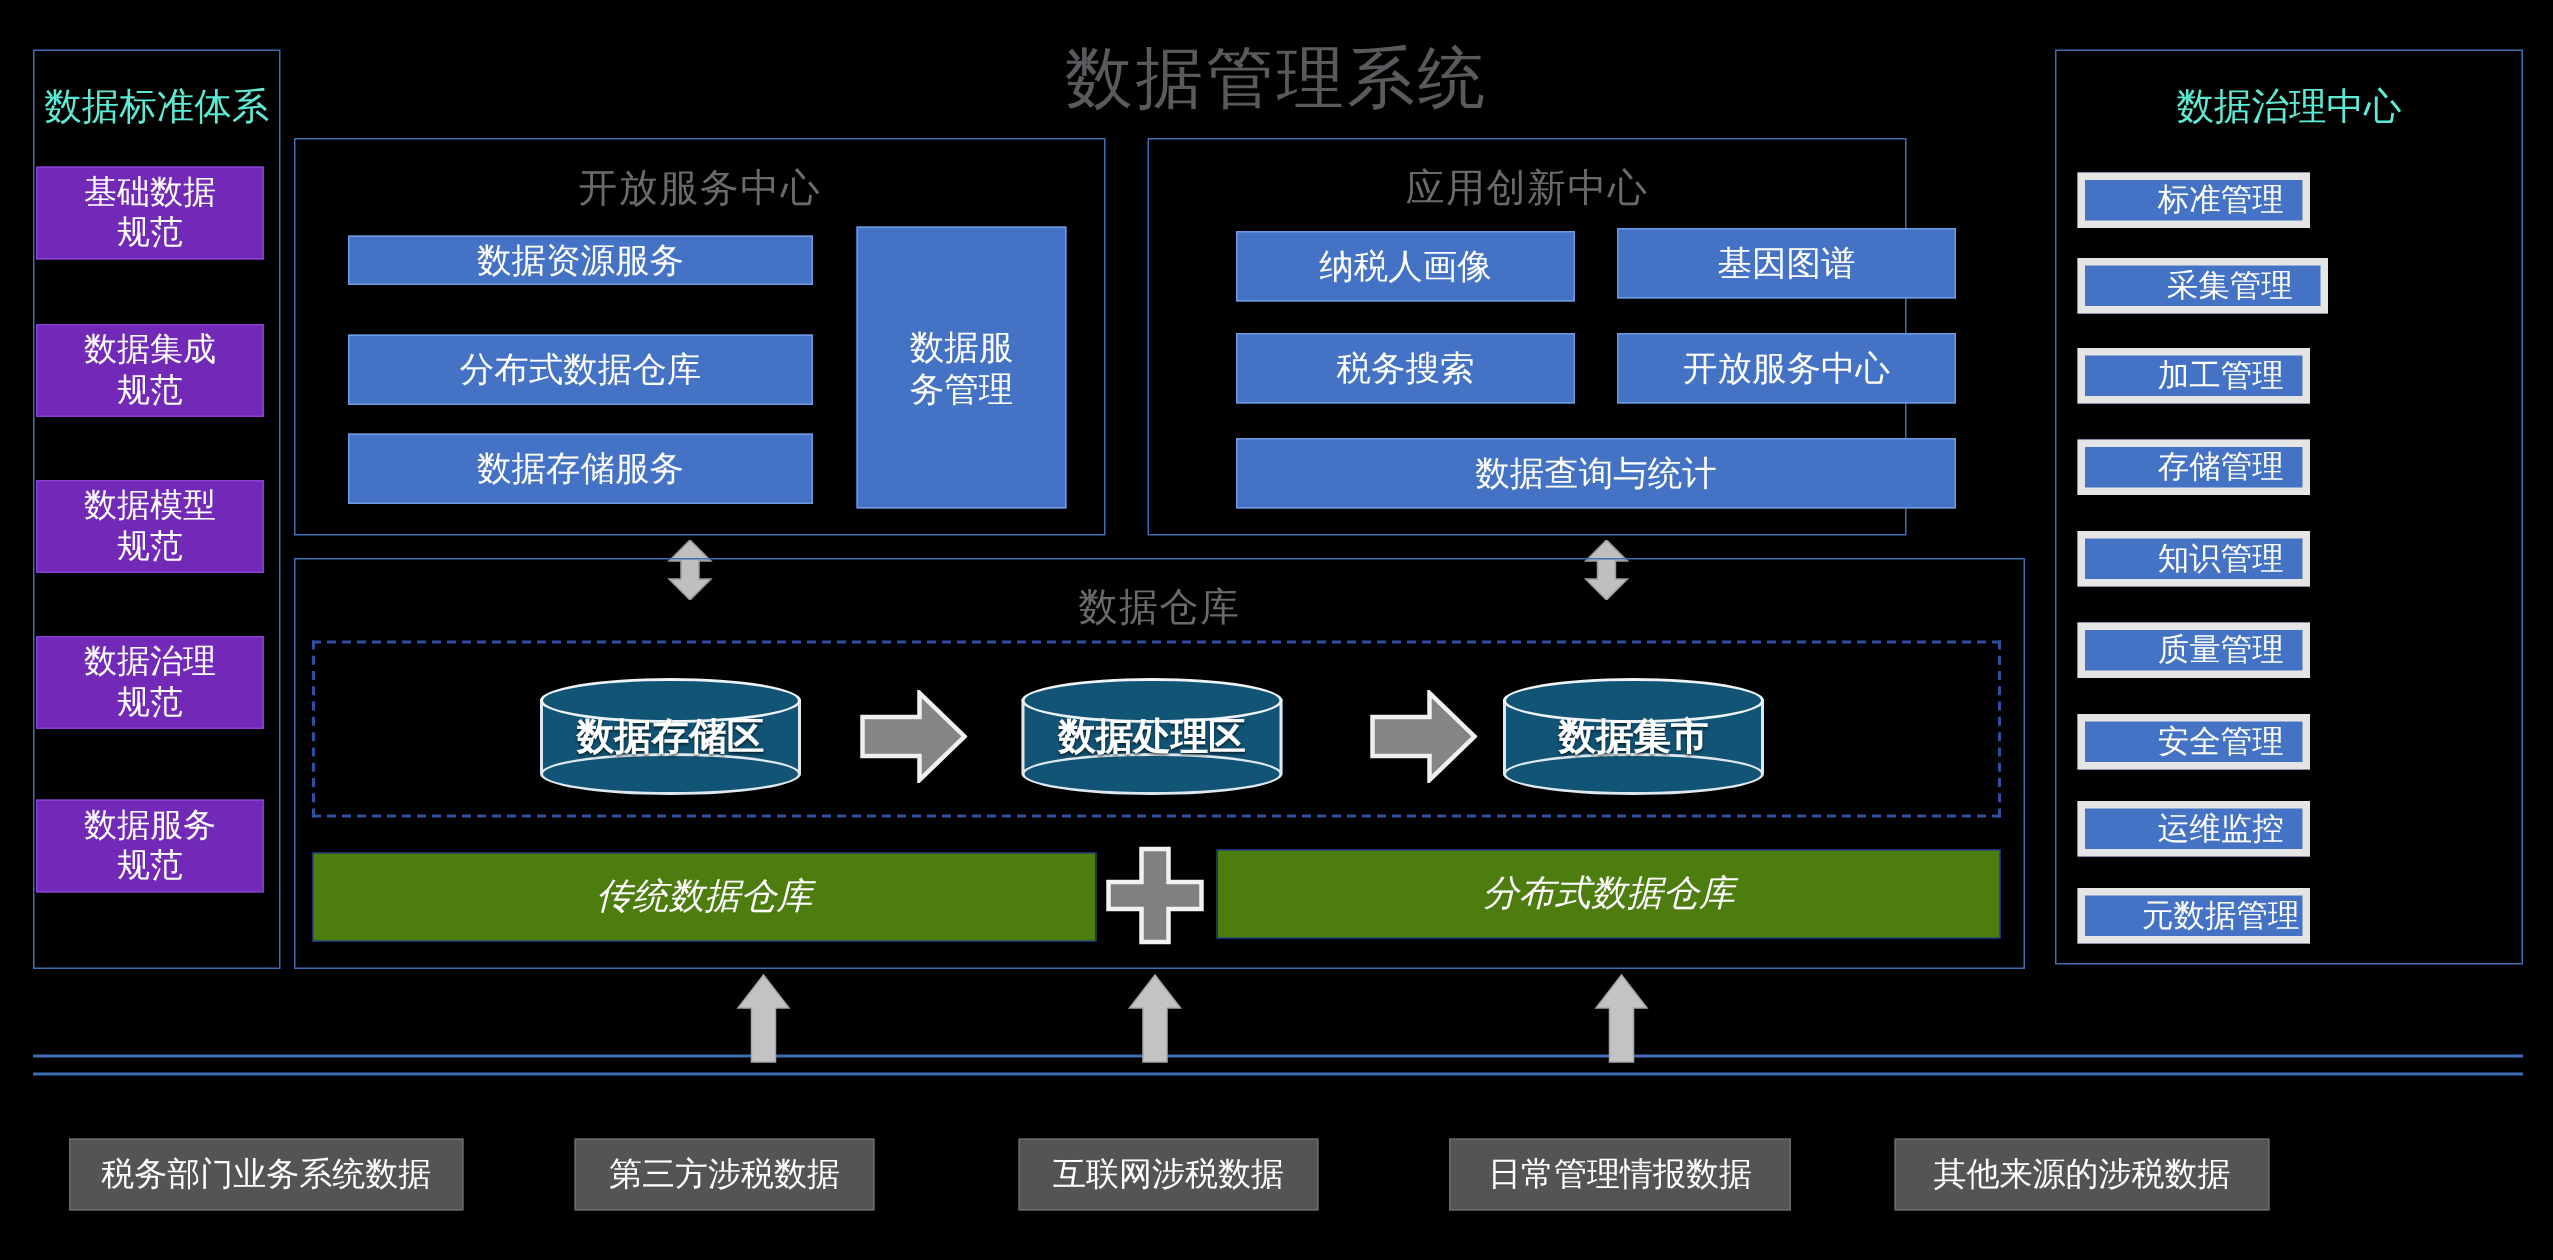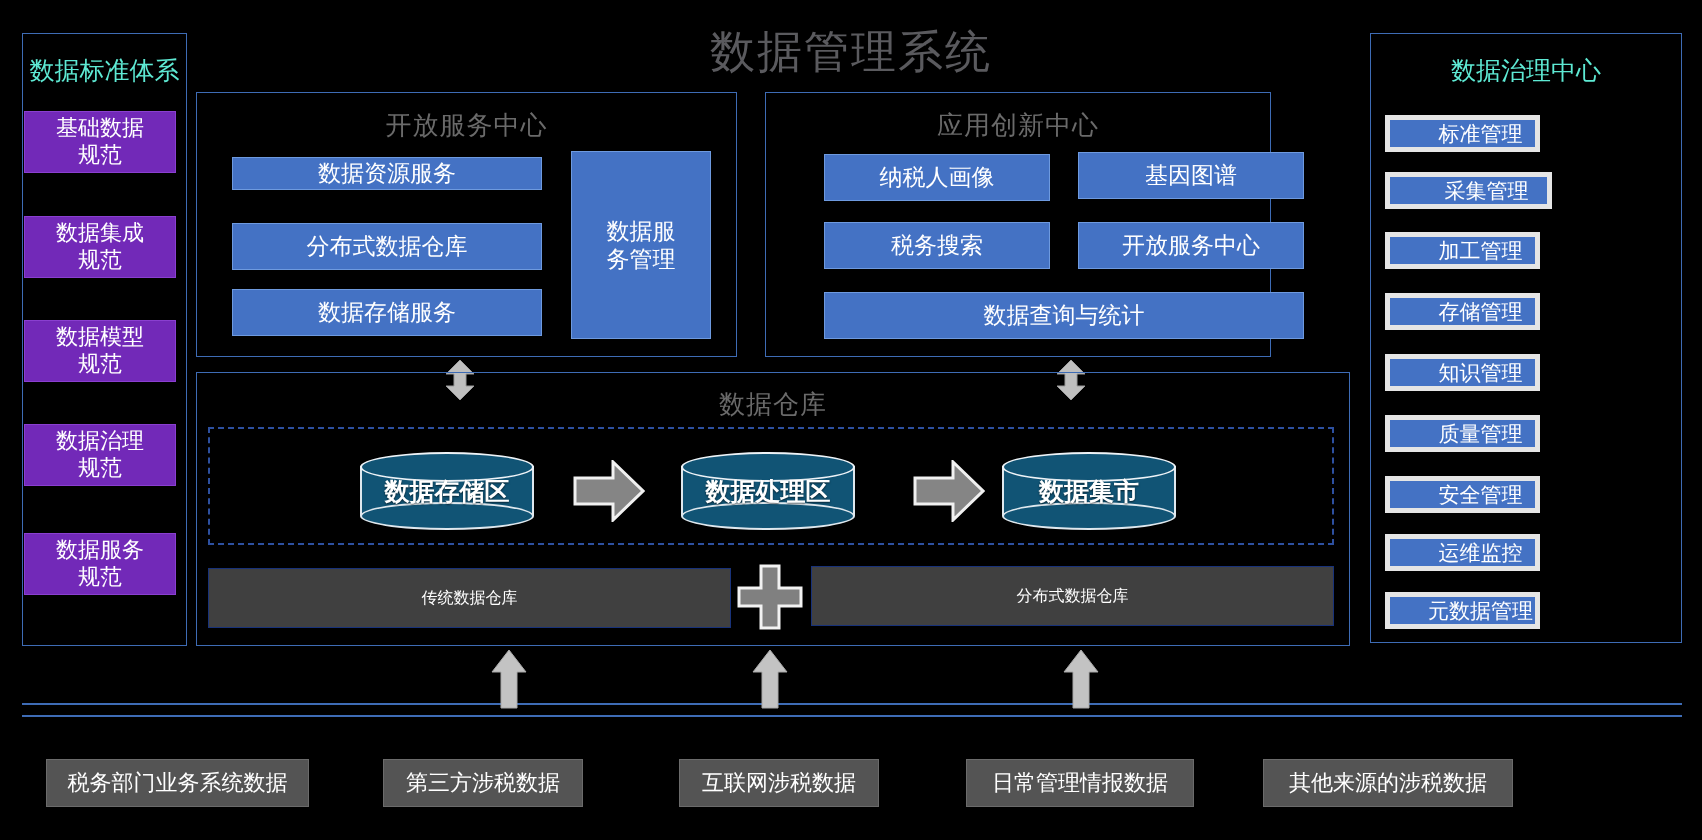--- a/index.html
+++ b/index.html
@@ -27,21 +27,21 @@
   }
 
   .chip{
     position:absolute; display:flex; align-items:center; justify-content:center;
     text-align:center; color:#fff; line-height:1.22;
     font-size:22px; white-space:pre-line;
   }
   .chip-purple{ background:#7229b8; border:1px solid #8a3fd0; }
   .chip-blue{ background:#4472c4; border:5px solid #e5e5e5; font-size:21px;padding-left:36px; }
   .chip-blue-lg{ background:#4472c4; border:1px solid #6e9adf; font-size:23px; }
-  .chip-navy{ background:#404040; border:1px solid #18327a; font-size:16px; }
+  .chip-navy{ background:#4d7c0f; border:1px solid #18327a; font-size:24px;font-style:italic; }
   .chip-gray{ background:#545454; border:1px solid #6b6b6b; font-size:22px; }
 
   .dashed-box{ position:absolute; border:2px dashed #2d50a0; }
 
   
   .cyl{ position:absolute; }
   .cyl .body{
     position:absolute; left:0; right:0; top:14px; bottom:14px;
     background:#115475; border-left:2px solid #dfe8ee; border-right:2px solid #dfe8ee;
   }

